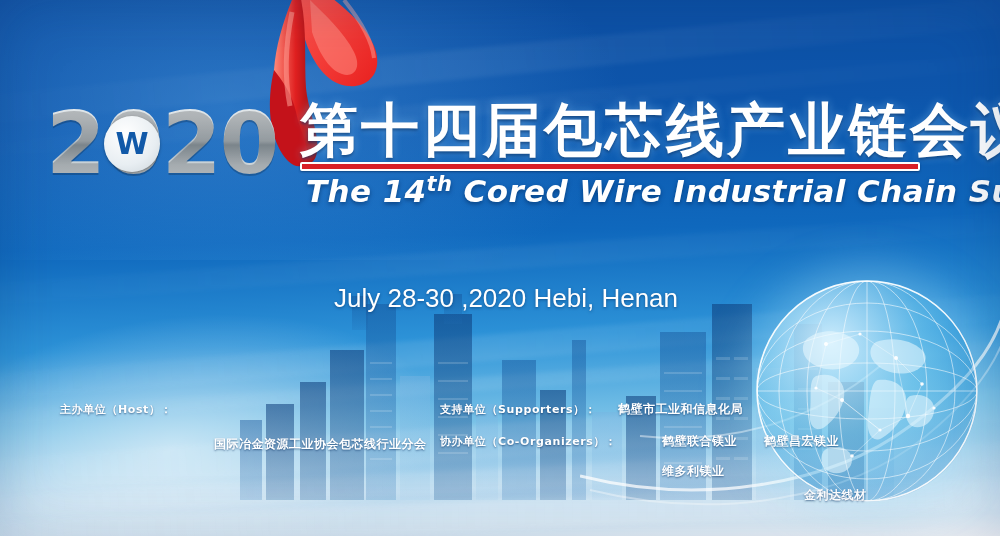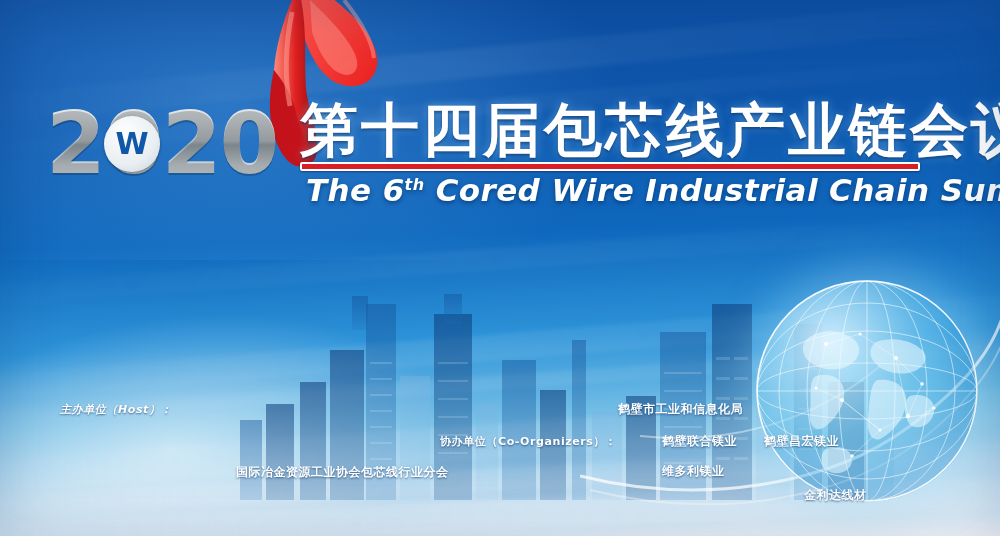--- a/index.html
+++ b/index.html
@@ -64,21 +64,21 @@
     font-family:"DejaVu Sans","Liberation Sans",sans-serif;
     font-size:58px;font-weight:bold;color:#ffffff;letter-spacing:3px;white-space:nowrap;
     text-shadow:0 2px 3px rgba(0,40,90,.55),0 0 10px rgba(150,210,255,.45);}
   .redline{position:absolute;left:300px;top:162px;width:620px;height:9px;
     background:#d81f26;border:2px solid #ffffff;border-radius:2px;
     box-shadow:0 1px 2px rgba(0,30,70,.5);}
   .en-title{position:absolute;left:306px;top:172px;
     font-family:"DejaVu Sans","Liberation Sans",sans-serif;
     font-size:31px;font-style:italic;font-weight:bold;color:#ffffff;white-space:nowrap;
     letter-spacing:.4px;text-shadow:0 2px 4px rgba(0,40,90,.6);}
-  .en-title sup{font-size:16px;vertical-align:super;}
+  .en-title sup{font-size:21px;vertical-align:super;}
 
   .date-cn{position:absolute;left:332px;top:246px;font-size:27px;color:#ffffff;white-space:nowrap;
     font-family:"DejaVu Sans","Liberation Sans",sans-serif;text-shadow:0 1px 3px rgba(0,40,90,.55);}
   .date-en{position:absolute;left:334px;top:283px;font-size:26px;color:#ffffff;white-space:nowrap;
     font-family:"Liberation Sans",sans-serif;text-shadow:0 1px 3px rgba(0,40,90,.55);}
 
   
   .spons{position:absolute;left:0;top:392px;width:1000px;height:110px;}
   .lbl{position:absolute;color:#ffffff;font-weight:bold;white-space:nowrap;
     font-family:"DejaVu Sans","Liberation Sans",sans-serif;font-size:11px;letter-spacing:.6px;
@@ -248,31 +248,33 @@
       <span class="chrome">2020</span>
       <span class="wbadge">
         <span>W</span>
       </span>
     </div>
   </div>
 
   <div class="cn-title">第十四届包芯线产业链会议</div>
   <div class="redline"></div>
   <div class="en-title">
-    <span>The 6</span><sup>th</sup>
+    <span>The 14</span><sup>th</sup>
     <span>Cored Wire Industrial Chain Summit</span>
   </div>
 
+  <div class="date-en">July 28-30 ,2020  Hebi, Henan</div>
 
   <div class="spons">
 
-    <div class="lbl" style="left:60px;top:10px;font-style:italic;">主办单位（Host）：</div>
-
-    <div class="val" style="left:196px;top:44px;margin-top:28px;">国际冶金资源工业协会包芯线行业分会</div>
-
+    <div class="lbl" style="left:60px;top:10px;">主办单位（Host）：</div>
+
+    <div class="val" style="left:174px;top:44px;">国际冶金资源工业协会包芯线行业分会</div>
+
+    <div class="lbl" style="left:440px;top:10px;">支持单位（Supporters）：</div>
     <div class="val" style="left:578px;top:9px;">鹤壁市工业和信息化局</div>
 
     <div class="lbl" style="left:440px;top:42px;">协办单位（Co-Organizers）：</div>
     <div class="val" style="left:622px;top:41px;">鹤壁联合镁业</div>
     <div class="val" style="left:724px;top:41px;">鹤壁昌宏镁业</div>
     <div class="val" style="left:622px;top:71px;">维多利镁业</div>
     <div class="val" style="left:764px;top:71px;margin-top:24px;">金利达线材</div>
   </div>
 
   <div class="vignette"></div>

